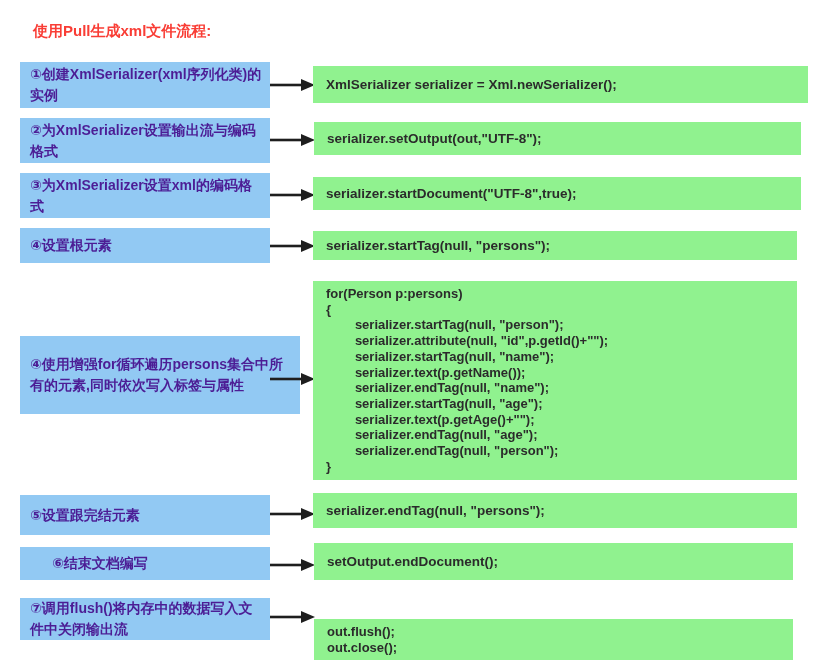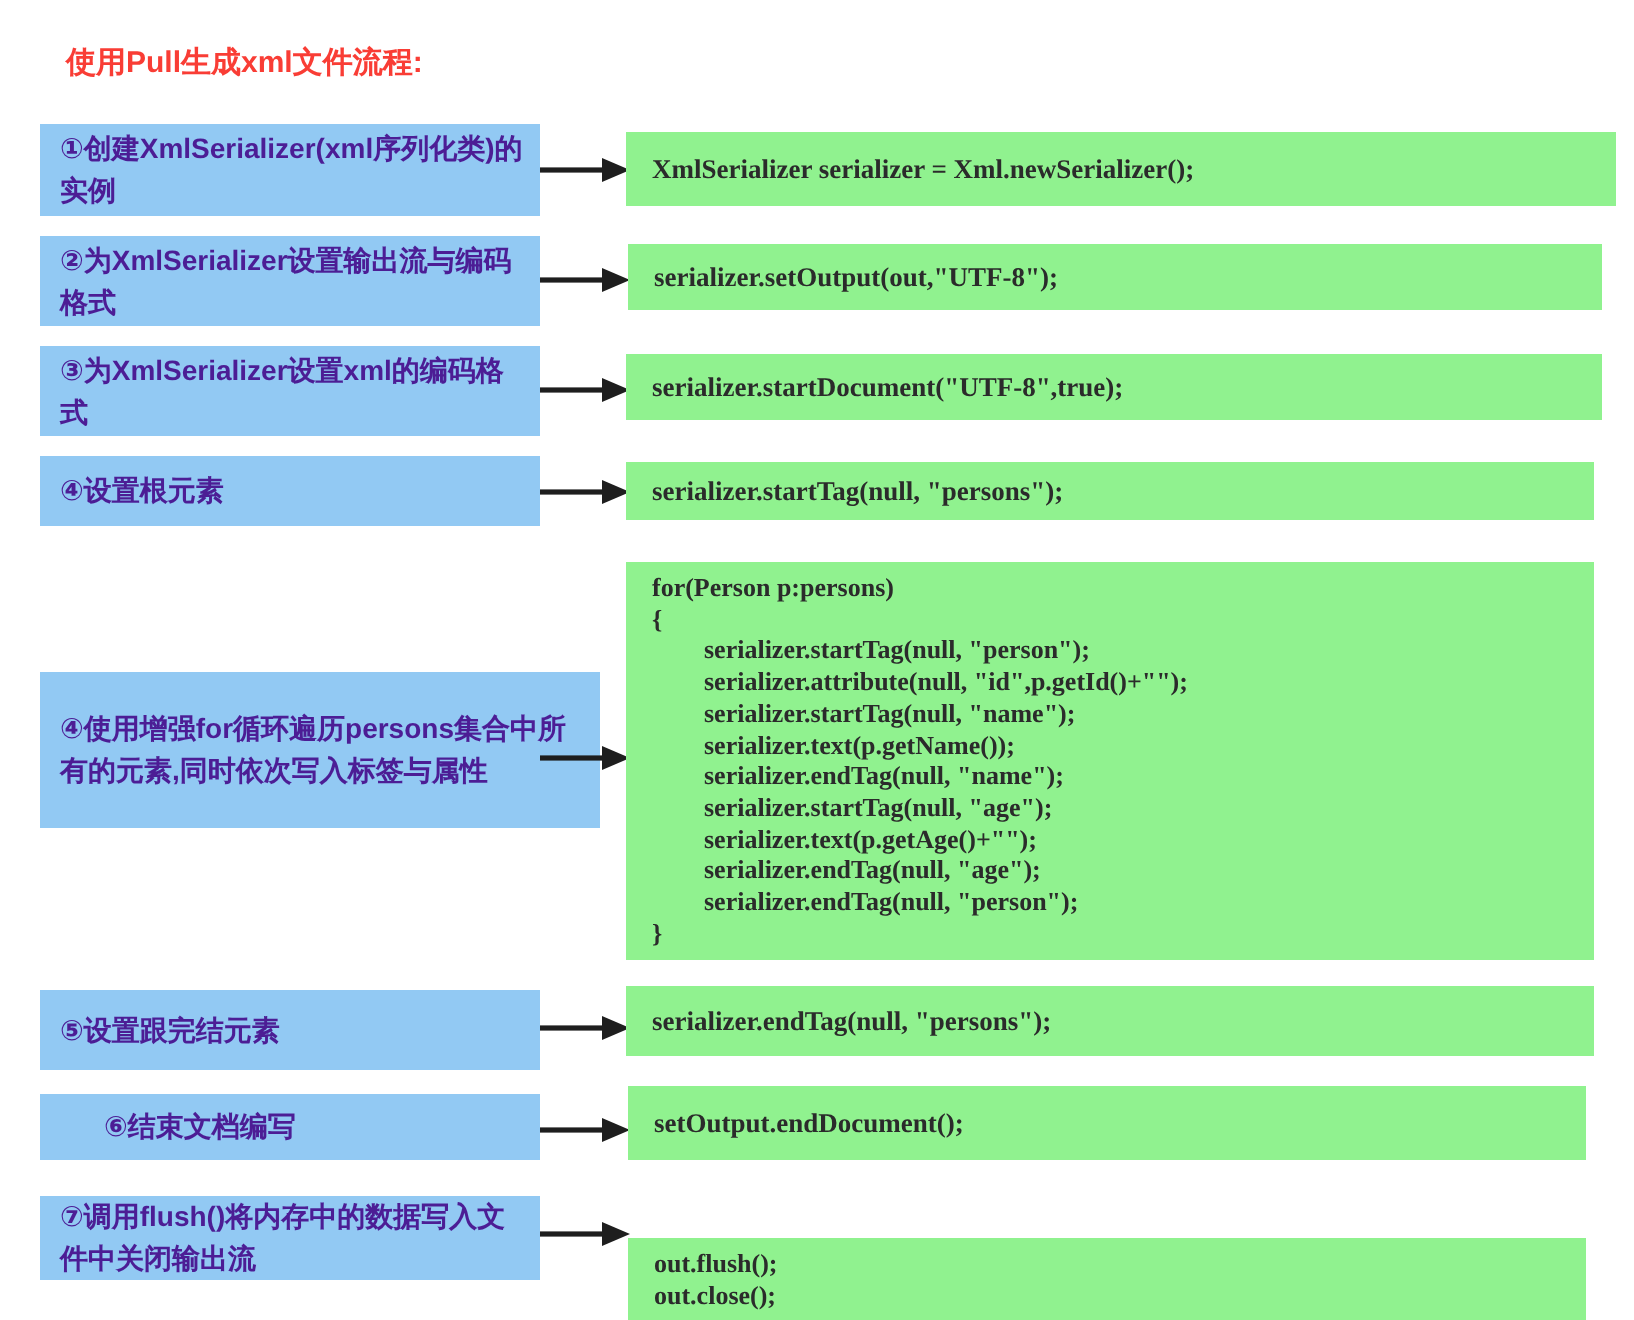--- a/index.html
+++ b/index.html
@@ -47,21 +47,20 @@
     color: #2b2b2b;
   }
   .code-box.multiline {
     align-items: flex-start;
     padding-top: 5px;
     font-size: 13px;
   }
   .code-text {
     white-space: pre;
     line-height: 18px;
-    font-family: Liberation Serif, serif;
   }
   .code-box.multiline .code-text {
     line-height: 15.7px;
   }
   .arrow {
     position: absolute;
     width: 46px;
     height: 14px;
   }
   .arrow svg { display: block; }

